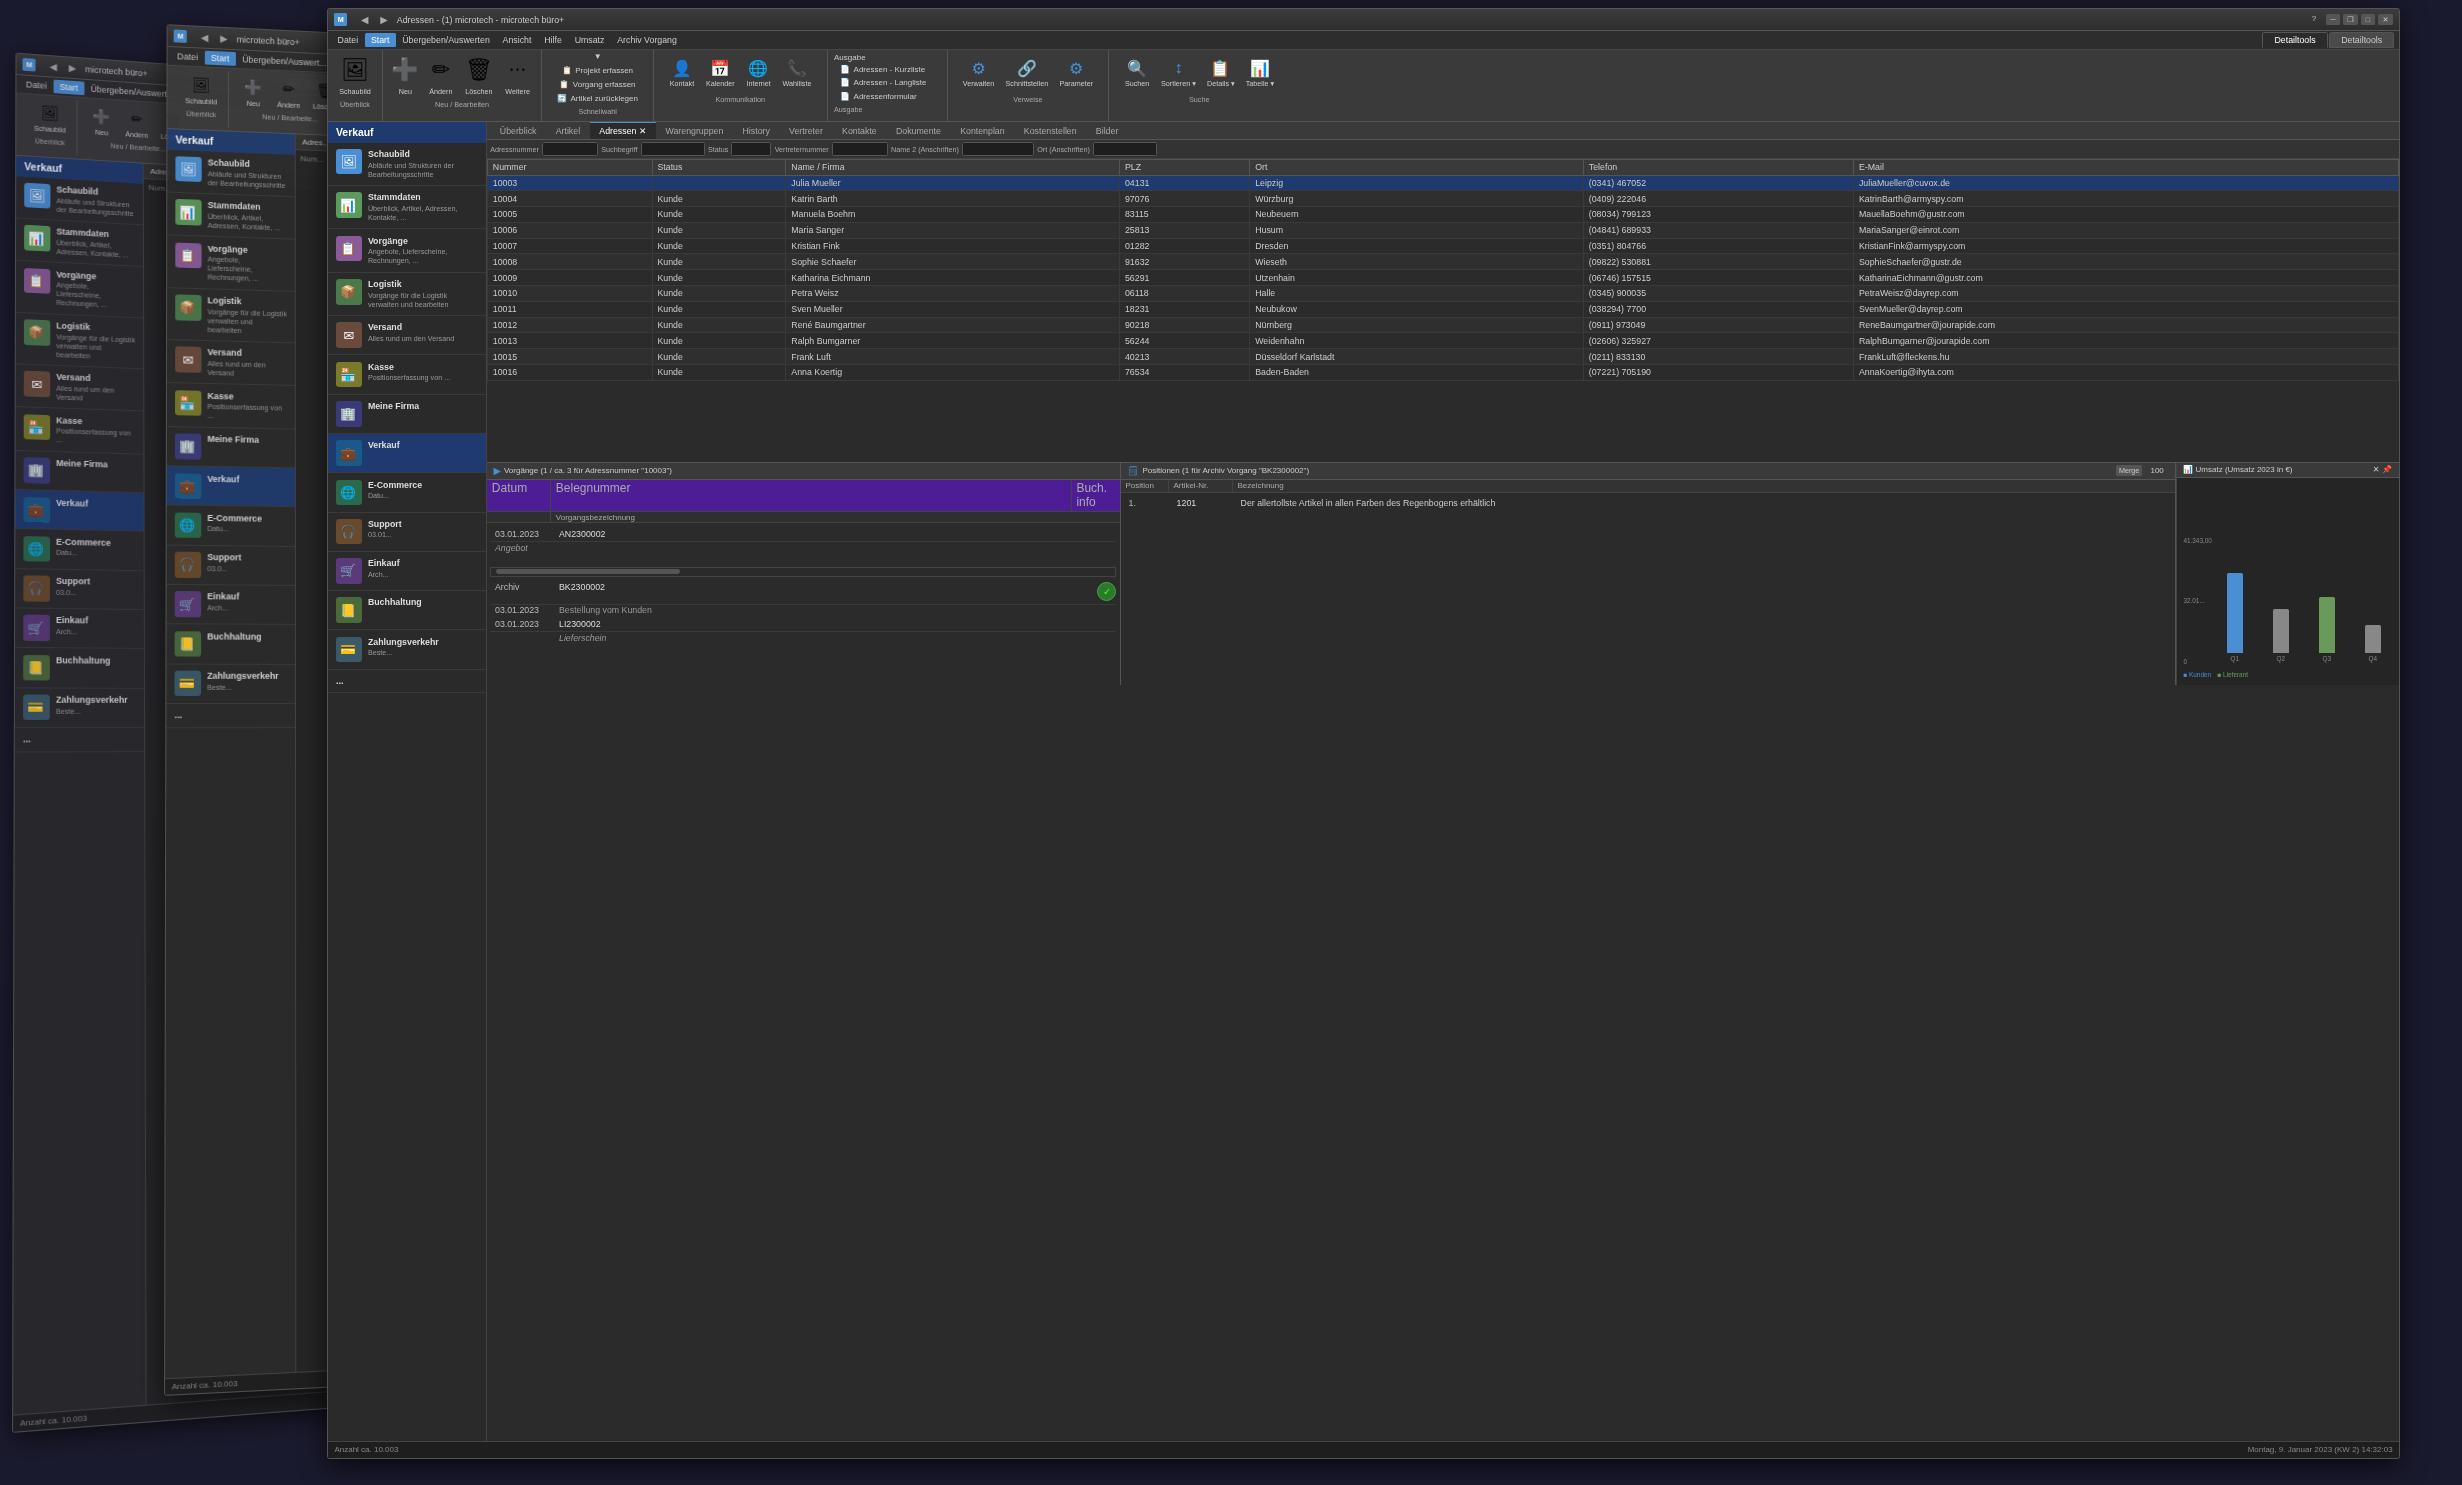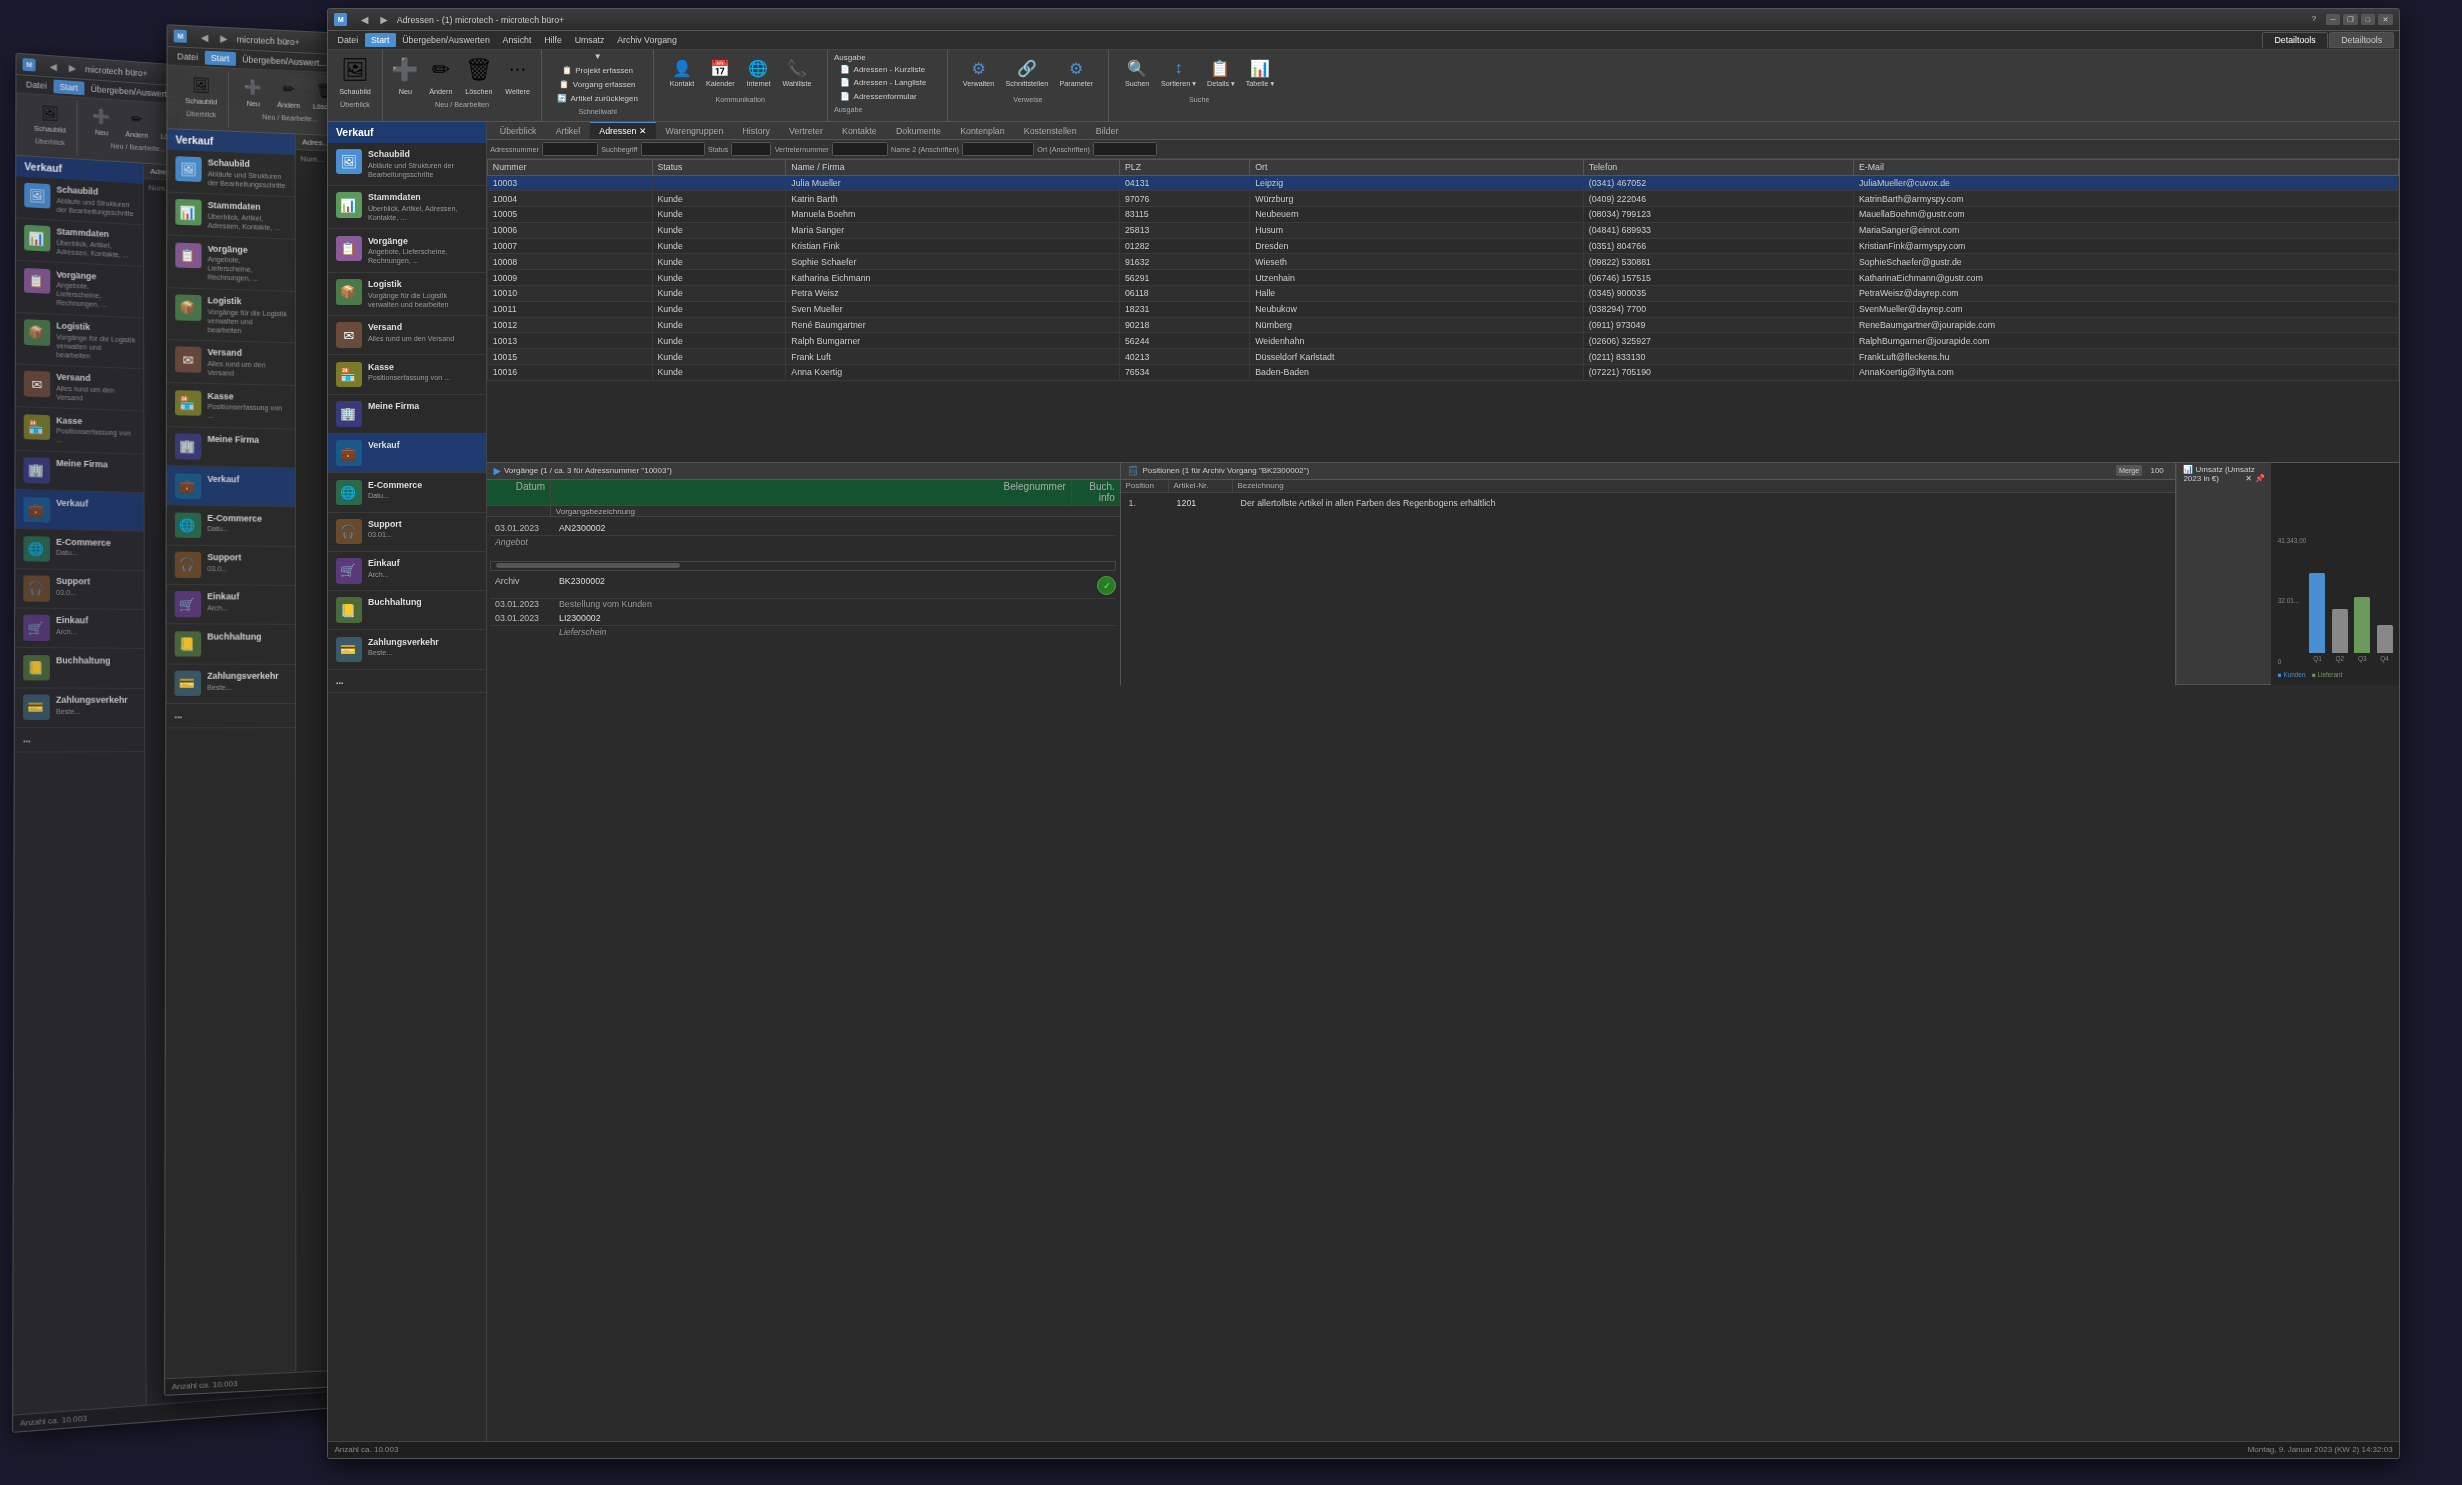--- a/index.html
+++ b/index.html
@@ -428,21 +428,21 @@
       border-bottom: 0.8px solid #2b2b2b;
       color: #fff;
     }
 
     
     .task-panel {
       width: 271px;
       background: #252525;
       border-left: 0.8px solid #444;
       display: flex;
-      flex-direction: row;
+      flex-direction: column;
     }
 
     .task-panel-title {
       background: #3a3a3a;
       padding: 2.4px 6.4px;
       color: #ccc;
       font-size: 8px;
       border-bottom: 0.8px solid #555;
     }
 
@@ -1278,21 +1278,21 @@
           </table>
         </div>
 
         <div class="bottom-panel" style="height:223px;">
 
           <div class="panel-section" style="flex:1.2;">
             <div class="panel-header">
               <span class="panel-header-icon">▶</span>
               <span>Vorgänge (1 / ca. 3 für Adressnummer "10003")</span>
             </div>
-            <div style="display:flex; background:#14532d; border-bottom:0.8px solid #444; font-size:10px; color:#aaa;text-align:right;">
+            <div style="display:flex; background:#4c1d95; border-bottom:0.8px solid #444; font-size:12px; color:#aaa;">
               <div style="width:64px; padding:1.6px 4.8px; border-right:0.8px solid #444;">Datum</div>
               <div style="flex:1; padding:1.6px 4.8px; border-right:0.8px solid #444;">Belegnummer</div>
               <div style="width:48px; padding:1.6px 4.8px;">Buch. info</div>
             </div>
             <div style="display:flex; background:#2f2f2f; border-bottom:0.8px solid #444; font-size:8px; color:#aaa;">
               <div style="width:64px; padding:0.8px 4.8px; border-right:0.8px solid #444;"></div>
               <div style="flex:1; padding:0.8px 4.8px;">Vorgangsbezeichnung</div>
             </div>
             <div class="panel-content">
               <div style="display:flex; padding:2.4px 0; border-bottom:0.8px solid #3a3a3a; font-size:8.8px;">

